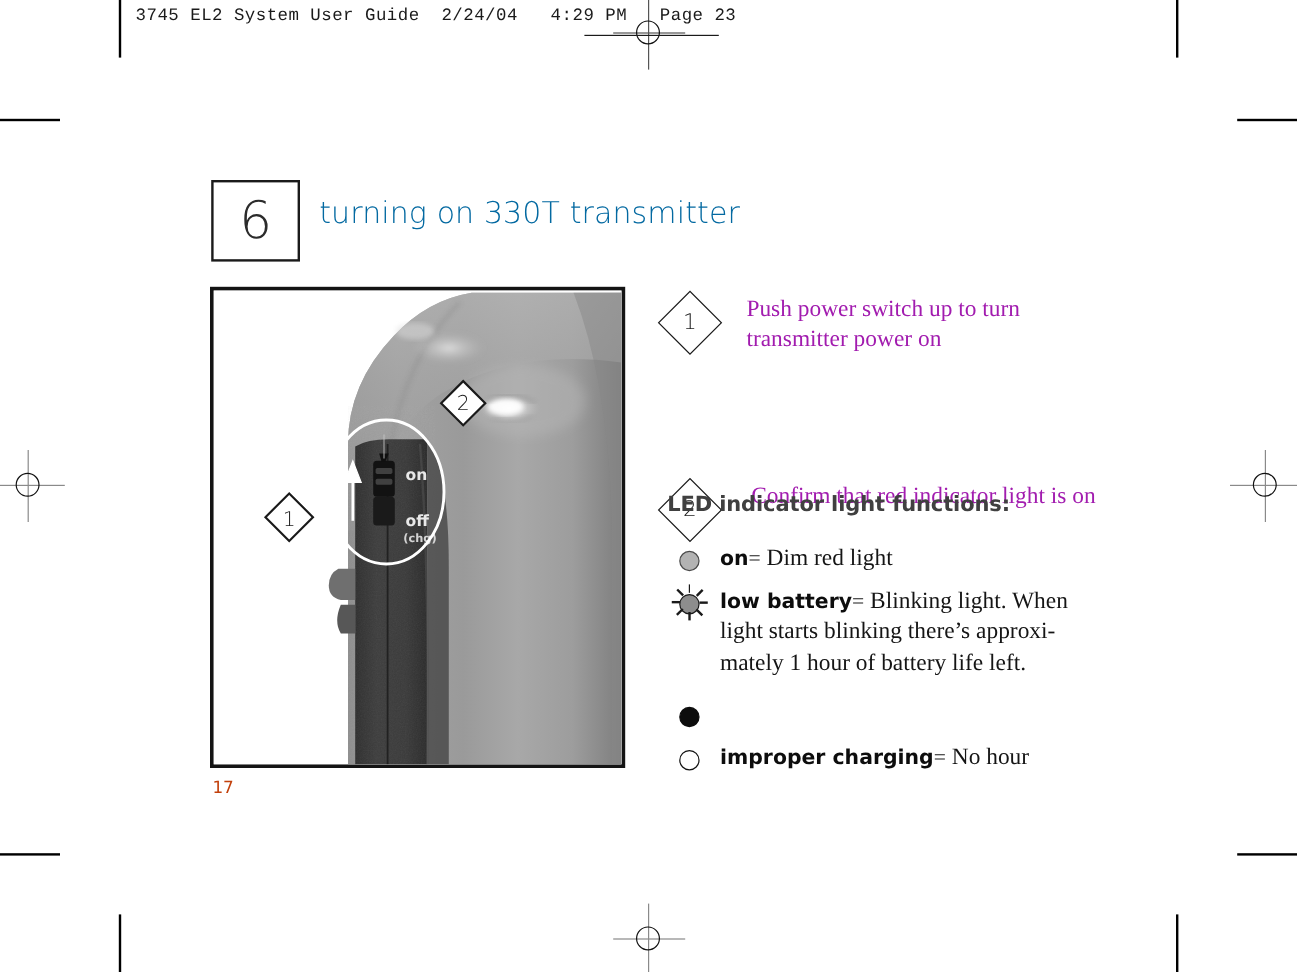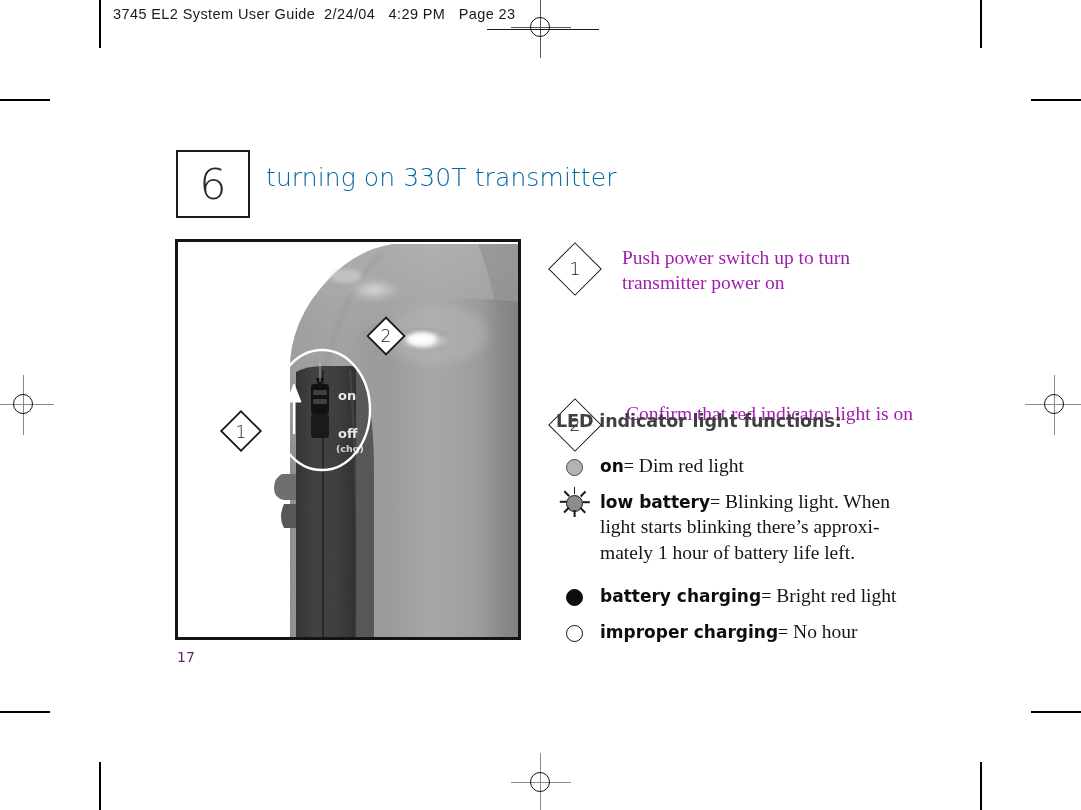--- a/index.html
+++ b/index.html
@@ -56,21 +56,21 @@
     background: #8a8a8a;
   }
   .reg-mark.dark .reg-hline,
   .reg-mark.dark .reg-vline { background: #555555; }
 
   
   .page-slug {
     position: absolute;
     left: 113px;
     top: 6px;
-    font-family: Liberation Sans, sans-serif;
+    font-family: Liberation Mono, monospace;
     font-size: 14.5px;
     letter-spacing: 0.4px;
     color: #1a1a1a;
     white-space: pre;
   }
   .slug-rule {
     position: absolute;
     left: 487px;
     top: 29px;
     width: 112px;
@@ -123,21 +123,21 @@
     overflow: hidden;
   }
   .photo-canvas { position: absolute; inset: 0; }
 
   .page-number {
     position: absolute;
     left: 177px;
     top: 649px;
     font-family: "DejaVu Sans", sans-serif;
     font-size: 14px;
-    color: #701a75;
+    color: #c2410c;
   }
 
   
   .diamond {
     position: absolute;
     width: 38px;
     height: 38px;
     transform: rotate(45deg);
     border: 1.6px solid #1a1a1a;
     box-sizing: border-box;
@@ -455,23 +455,20 @@
     </div>
     <div class="led-text">
       <b>low battery</b><span class="eq">=</span> <span>Blinking light. When light starts blinking there’s approxi-mately 1 hour of battery life left.</span>
     </div>
   </div>
 
   <div class="led-item">
     <div class="led-icon-slot">
       <div class="dot dot-solid"></div>
     </div>
-    <div class="led-text">
-      <b>battery charging</b><span class="eq">=</span> <span>Bright red light</span>
-    </div>
   </div>
 
   <div class="led-item">
     <div class="led-icon-slot">
       <div class="dot dot-hollow"></div>
     </div>
     <div class="led-text">
       <b>improper charging</b><span class="eq">=</span> <span>No hour</span>
     </div>
   </div>

